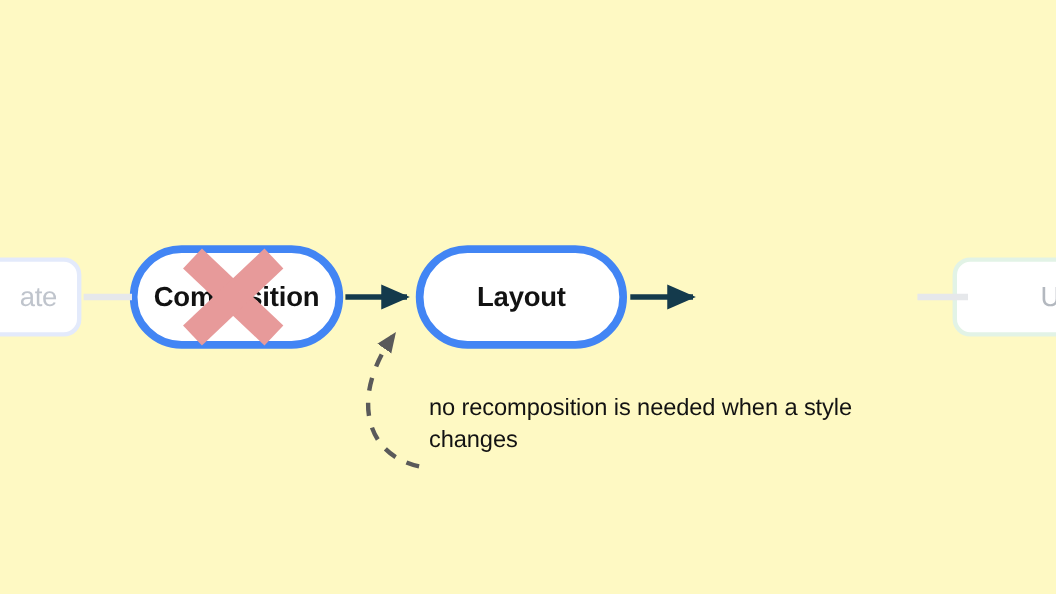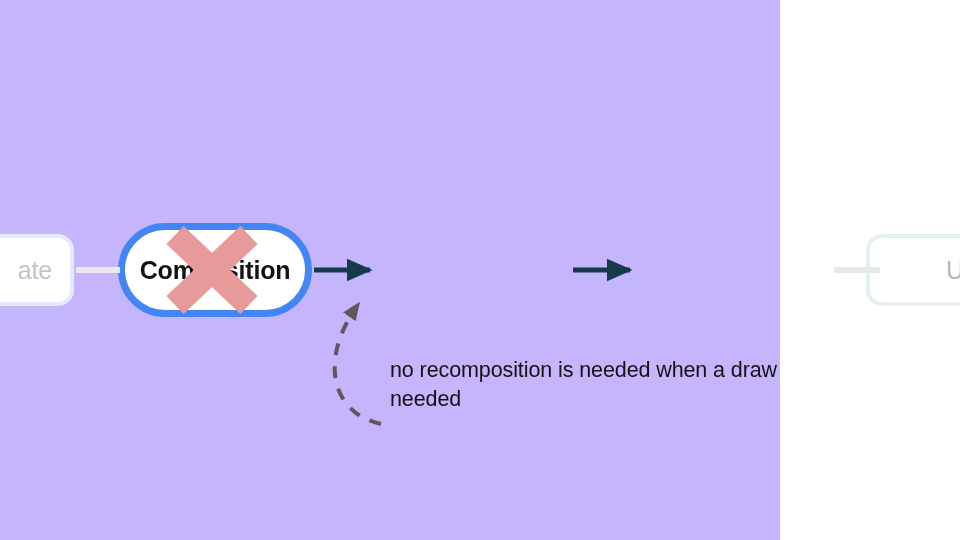--- a/index.html
+++ b/index.html
@@ -11,23 +11,23 @@
     width: 960px;
     height: 540px;
     overflow: hidden;
     font-family: "Liberation Sans", sans-serif;
     position: relative;
   }
 
   #slide {
     position: absolute;
     left: 0; top: 0;
-    width: 780px;
+    width: 960px;
     height: 540px;
-    background: #c4b5fd;
+    background: #fef9c3;
   }
 
   
   .node {
     position: absolute;
     box-sizing: border-box;
     background: #ffffff;
     display: flex;
     align-items: center;
     justify-content: center;
@@ -92,20 +92,23 @@
 <div id="slide">
 
   <div class="node node-ghost-left" style="left:-78px; top:234px; width:152px; height:72px;">
     <span class="node-label" style="position:absolute; right:18px;">ate</span>
   </div>
 
   <div class="node node-main" style="left:118px; top:223px; width:194px; height:94px;">
     <span class="node-label">Composition</span>
   </div>
 
+  <div class="node node-main" style="left:378px; top:223px; width:192px; height:94px;">
+    <span class="node-label">Layout</span>
+  </div>
 
 
   <div class="node node-ghost-right" style="left:866px; top:234px; width:162px; height:72px;">
     <span class="node-label" style="position:absolute; left:76px;">UI</span>
   </div>
 
   <svg id="overlay" viewBox="0 0 960 540">
     <defs>
       <marker id="arrowhead" viewBox="0 0 10 10" refX="9" refY="5" markerWidth="5.2" markerHeight="5.2" orient="auto-start-reverse">
         <path d="M 0 0.6 L 10 5 L 0 9.4 z" fill="#143A4C"></path>
@@ -125,17 +128,17 @@
 
     <g>
       <line x1="175" y1="235" x2="249" y2="305" stroke="#E79A9A" stroke-width="25" stroke-linecap="butt"></line>
       <line x1="249" y1="235" x2="175" y2="305" stroke="#E79A9A" stroke-width="25" stroke-linecap="butt"></line>
     </g>
 
     <path d="M 381 424 C 331 413, 319 360, 357 306" fill="none" stroke="#5A5A5A" stroke-width="4" stroke-linecap="butt" stroke-dasharray="12 11" marker-end="url(#arrowhead-dashed)"></path>
   </svg>
 
   <div id="annotation">
-    <span class="ln">no recomposition is needed when a draw</span>
-    <span class="ln">needed</span>
+    <span class="ln">no recomposition is needed when a style</span>
+    <span class="ln">changes</span>
   </div>
 
 </div>
 
 </body></html>

